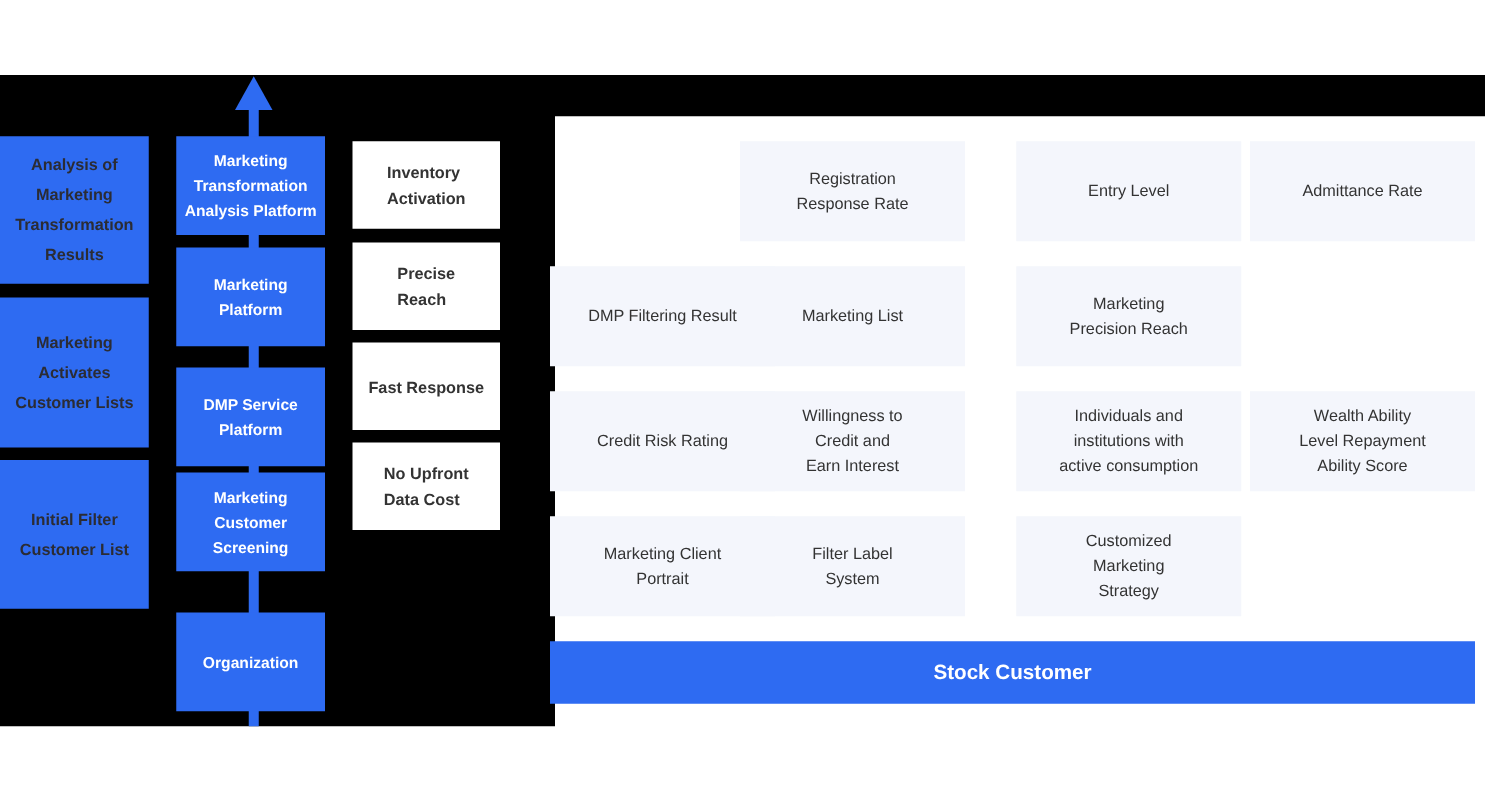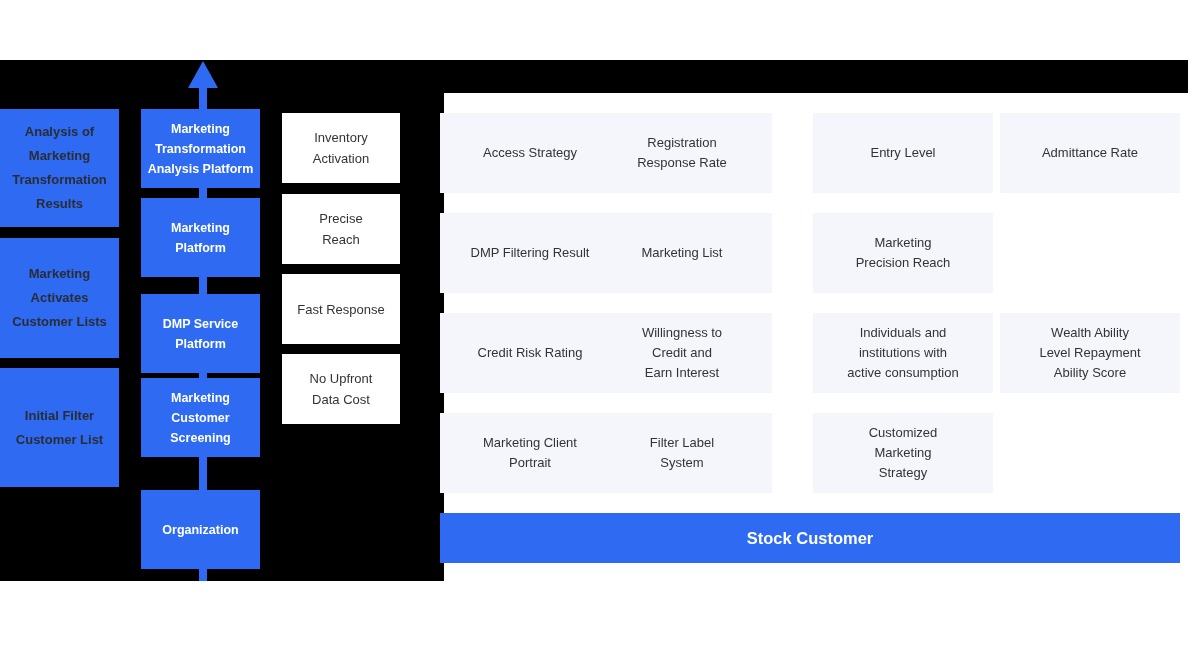--- a/index.html
+++ b/index.html
@@ -35,21 +35,21 @@
   
   .pbox{
     position:absolute;left:141px;width:119px;height:79px;background:var(--accent);
     color:#ffffff;font-weight:700;font-size:12.5px;line-height:20px;
     display:flex;align-items:center;justify-content:center;text-align:center;white-space:pre-line;
   }
   
   .wbox{
     position:absolute;left:282px;width:118px;height:70px;background:#ffffff;
     color:var(--cell-text);font-size:13px;line-height:21px;
-    display:flex;align-items:center;justify-content:center;text-align:center;white-space:pre-line;
+    display:flex;align-items:center;justify-content:center;white-space:pre-line;font-weight:bold;
   }
 
   
   .cell{
     position:absolute;width:180px;height:80px;background:var(--cell-bg);
     color:var(--cell-text);font-size:13px;line-height:20px;
     display:flex;align-items:center;justify-content:center;text-align:center;white-space:pre-line;
   }
   .c0{left:440px}.c1{left:592px}.c2{left:813px}.c3{left:1000px}
   .r0{top:113px}.r1{top:213px}.r2{top:313px}.r3{top:413px}
@@ -95,21 +95,20 @@
 
     <div class="wbox" style="top:53px">Inventory
 Activation</div>
     <div class="wbox" style="top:134px">Precise
 Reach</div>
     <div class="wbox" style="top:214px">Fast Response</div>
     <div class="wbox" style="top:294px">No Upfront
 Data Cost</div>
   </div>
 
-  <div class="cell r0 c0">Access Strategy</div>
   <div class="cell r0 c1">Registration
 Response Rate</div>
   <div class="cell r0 c2">Entry Level</div>
   <div class="cell r1 c0">DMP Filtering Result</div>
 
   <div class="cell r0 c3">Admittance Rate</div>
   <div class="cell r1 c1">Marketing List</div>
   <div class="cell r1 c2">Marketing
 Precision Reach</div>
 

